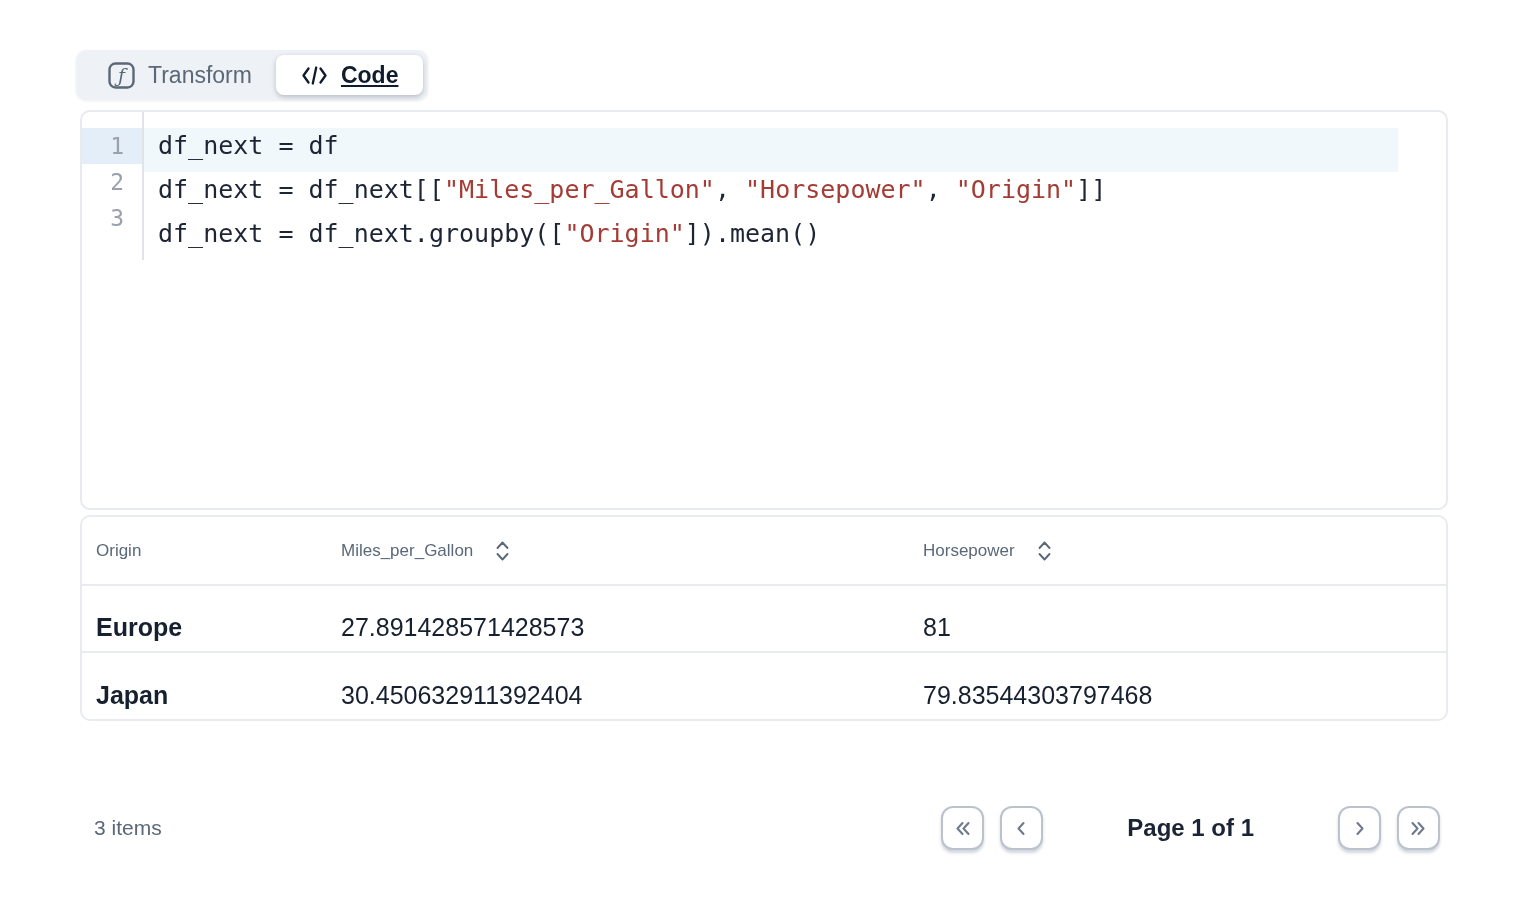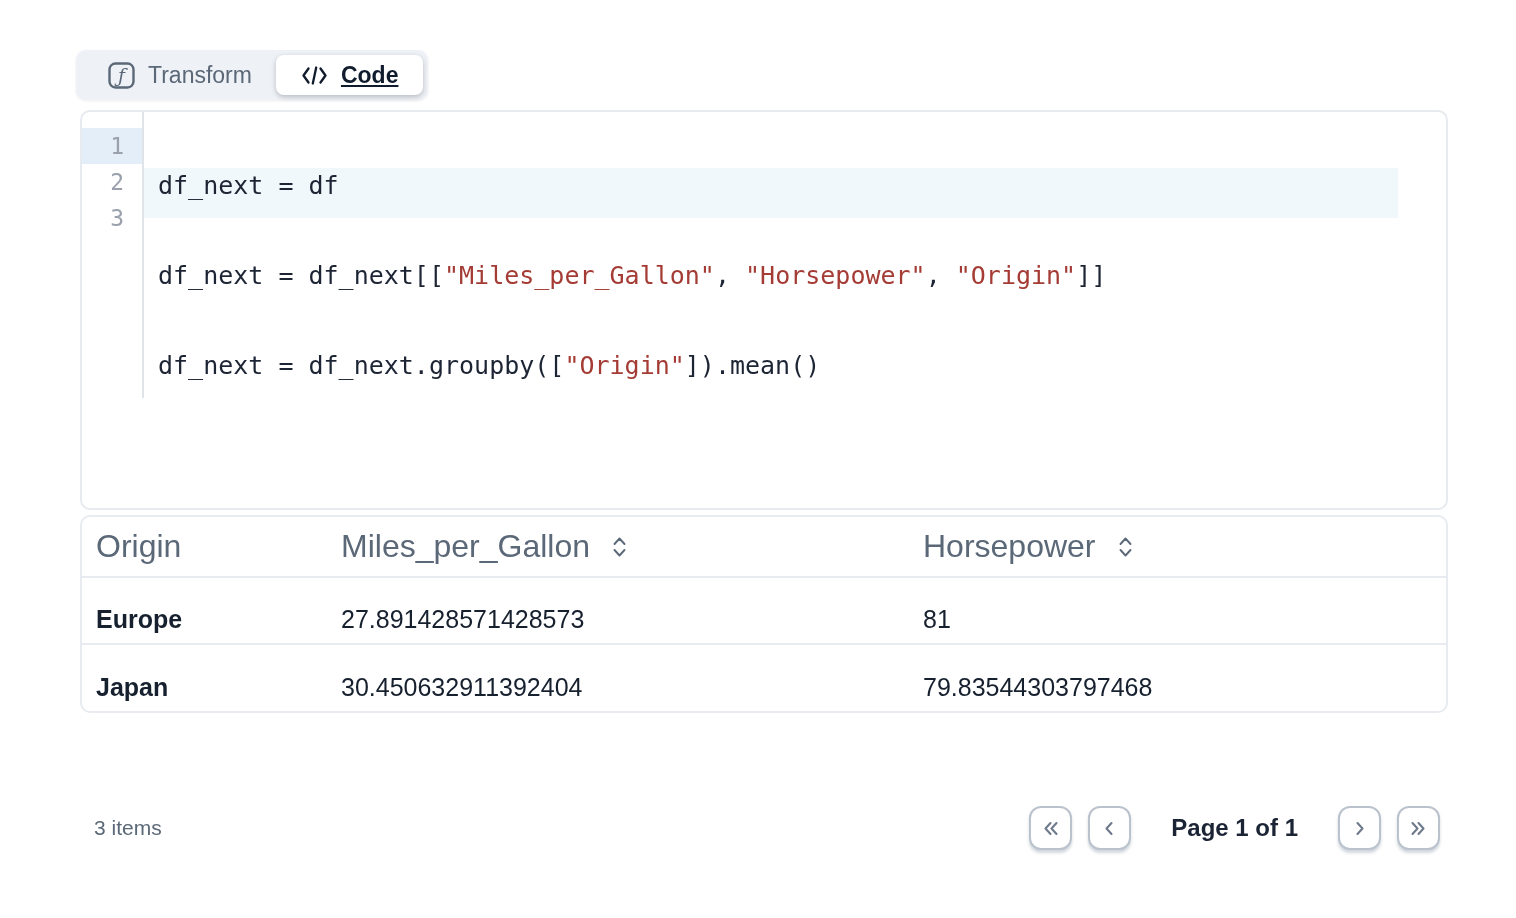--- a/index.html
+++ b/index.html
@@ -40,32 +40,32 @@
   .gutter-col {
     flex:0 0 62px; width:62px; border-right:2px solid #e0e3e8;
     padding-top:16px; padding-bottom:6px;
   }
   .ln {
     height:36px; line-height:36px; text-align:right; padding-right:18px;
     color:#9aa1ac; font-size:23px;
   }
   .ln.active { background:#e3eef9; }
   .code-col { flex:1; padding-top:16px; margin-right:48px; }
-  .src { height:50px; line-height:36px; padding-left:14px; white-space:pre; color:#1d2535;margin-top:40px; }
+  .src { height:44px; line-height:36px; padding-left:14px; white-space:pre; color:#1d2535; }
   .src.active { background:#f1f8fc; }
   .tok-string { color:#a43c35; }
 
   
   .table-card {
     position:absolute; left:80px; top:515px; width:1368px;
     border:2px solid #e8ebef; border-radius:10px; background:#fff; overflow:hidden;
   }
   table.data { width:100%; border-collapse:collapse; }
   table.data th {
-    height:60px; text-align:left; font-weight:400; font-size:32px; color:#5b6878;
+    height:68px; text-align:left; font-weight:400; font-size:17px; color:#5b6878;
     padding:0 0 0 14px; border-bottom:2px solid #e8ebef;
   }
   .th-inner { display:inline-flex; align-items:center; gap:22px; }
   table.data td {
     height:67px; font-size:25px; color:#16202e; padding:18px 0 0 14px;
     border-bottom:2px solid #e8ebef;
   }
   table.data tr:last-child td { border-bottom:none; }
   td.origin { font-weight:700; }
   .col-origin { width:245px; } .col-mpg { width:582px; } .col-hp { width:auto; }
@@ -76,21 +76,21 @@
     display:flex; align-items:center;
   }
   .items-count { font-size:21px; color:#5b6878; padding-left:14px; }
   .pager { margin-left:auto; display:flex; align-items:center; gap:16px; padding-right:8px; }
   .pg-btn {
     width:43px; height:44px; border-radius:12px; border:2px solid #bac2cd;
     background:#ffffff; display:flex; align-items:center; justify-content:center;
     cursor:pointer; box-shadow:0 3px 3px rgba(130,140,160,0.35); padding:0;
   }
   .pg-btn svg { display:block; }
-  .page-label { font-size:24px; font-weight:600; color:#1b2434; margin:0 24px; }
+  .page-label { font-size:24px; font-weight:600; color:#1b2434; margin:0 68px; }
 </style>
 </head>
 <body>
 
 <div class="tabbar">
   <button class="tab tab-transform">
     <svg width="27" height="27" viewBox="0 0 27 27">
       <rect x="1.5" y="1.5" width="24" height="24" rx="6" fill="none" stroke="#5b6878" stroke-width="2.4"></rect>
       <text x="13.5" y="20" text-anchor="middle" font-family="DejaVu Serif, serif" font-style="italic" font-size="19" fill="#5b6878">ƒ</text>
     </svg>

